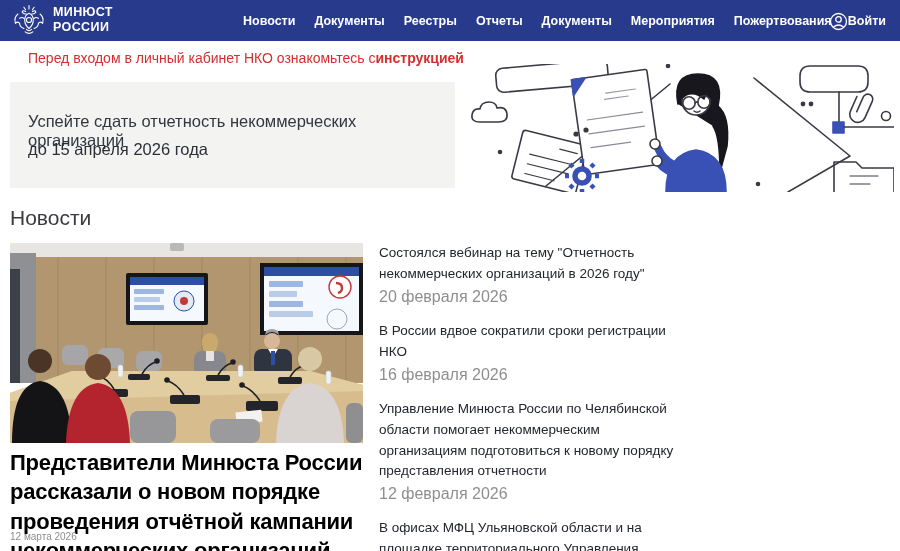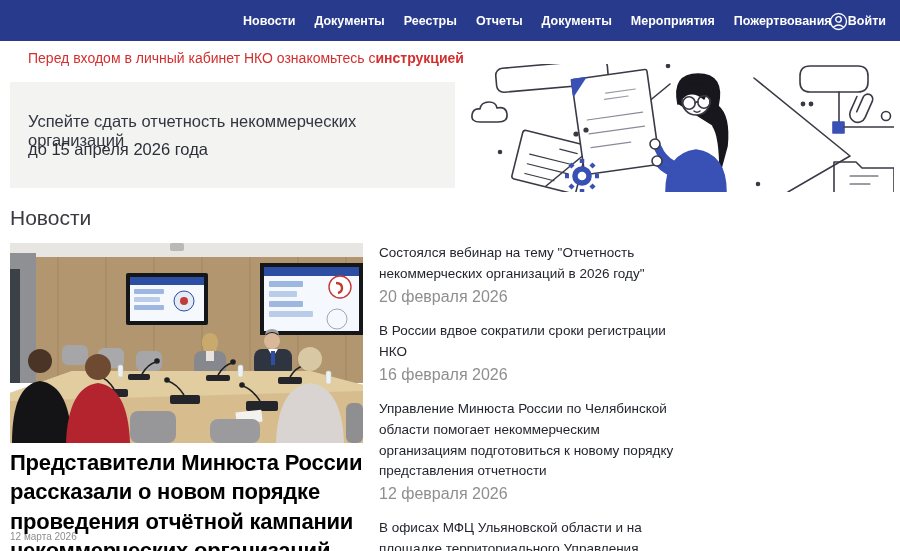--- a/index.html
+++ b/index.html
@@ -40,20 +40,39 @@
   .news-item { margin-bottom:15px; cursor:pointer; }
   .news-item-title { font-size:13.5px; color:#23262e; line-height:1.55; }
   .news-item-date { font-size:16px; color:#8e8e8e; margin-top:3px; }
 </style>
 </head>
 <body>
 
 <div class="page">
 
   <div class="header">
+    <div class="logo">
+      <svg class="logo-emblem" viewBox="0 0 40 40">
+        <g fill="none" stroke="#fff" stroke-width="1.3" stroke-linecap="round" stroke-linejoin="round">
+          <path d="M7 13 Q2 17 4 24 Q7 21 9 24 Q9 28 14 30"></path>
+          <path d="M33 13 Q38 17 36 24 Q33 21 31 24 Q31 28 26 30"></path>
+          <path d="M9 18 Q12 16 14 18 M31 18 Q28 16 26 18"></path>
+          <path d="M16 10 Q12 8 12 11 Q14 13 17 13"></path>
+          <path d="M24 10 Q28 8 28 11 Q26 13 23 13"></path>
+          <path d="M14 5 l2 3 M26 5 l-2 3 M20 3 v4"></path>
+          <path d="M20 12 Q15 14 15 20 Q15 26 20 30 Q25 26 25 20 Q25 14 20 12"></path>
+          <circle cx="20" cy="20" r="3"></circle>
+          <path d="M17 31 Q20 34 23 31 M15.5 34 Q20 37.5 24.5 34"></path>
+        </g>
+      </svg>
+      <div class="logo-text">
+        <div>МИНЮСТ</div>
+        <div>РОССИИ</div>
+      </div>
+    </div>
     <nav class="nav">
       <span class="nav-item">Новости</span>
       <span class="nav-item">Документы</span>
       <span class="nav-item">Реестры</span>
       <span class="nav-item">Отчеты</span>
       <span class="nav-item">Документы</span>
       <span class="nav-item">Мероприятия</span>
       <span class="nav-item">Пожертвования</span>
     </nav>
     <div class="login">

